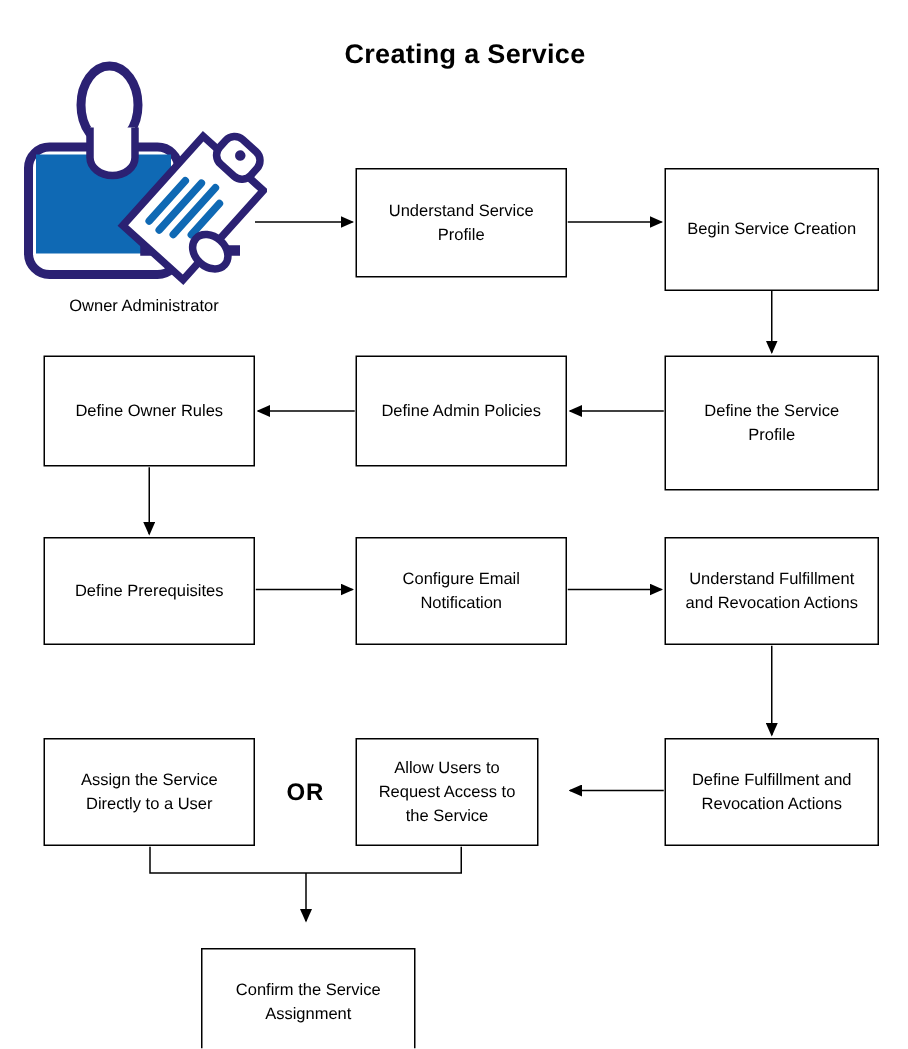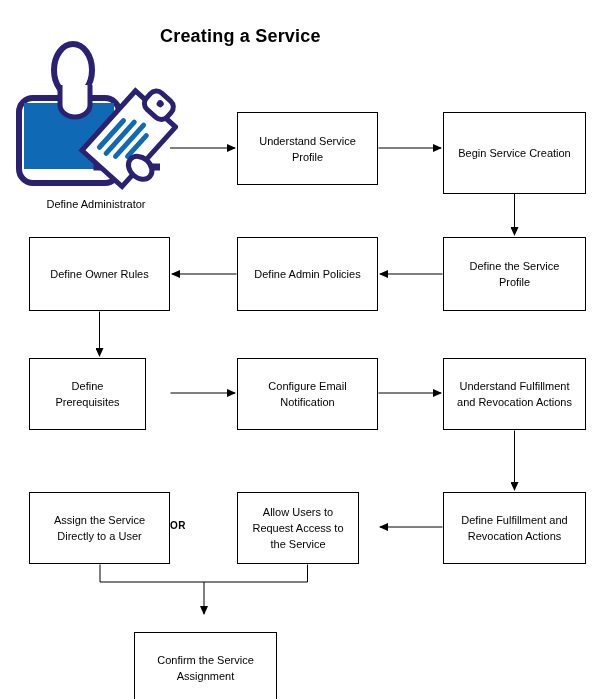--- a/index.html
+++ b/index.html
@@ -2,34 +2,34 @@
 <html><head>
 <meta charset="utf-8">
 <style>
   html,body { margin:0; padding:0; background:#fff; }
   .canvas {
     position:relative; width:605px; height:699px; background:#ffffff;
     font-family:"Liberation Sans", sans-serif; color:#000; overflow:hidden;
   }
   .title {
     position:absolute; left:160px; top:26px; width:300px;
-    text-align:left; font-size:18px; font-weight:bold; letter-spacing:0.2px;
+    text-align:center; font-size:18px; font-weight:bold; letter-spacing:0.2px;
   }
   .node {
     position:absolute; box-sizing:border-box; border:1px solid #000;
     background:#fff; display:flex; align-items:center; justify-content:center;
     text-align:center; font-size:11px; line-height:16px; padding:0 12px;
   }
   .actor-label {
     position:absolute; left:30px; top:198px; width:132px;
     text-align:center; font-size:11px;
   }
   .or-label {
     position:absolute; left:170px; top:520px; width:67px;
-    text-align:left; font-size:10px; font-weight:bold; letter-spacing:0.5px;
+    text-align:center; font-size:16px; font-weight:bold; letter-spacing:0.5px;
   }
   svg.connectors { position:absolute; left:0; top:0; }
   svg.actor-icon { position:absolute; left:14px; top:36px; }
 </style>
 </head>
 <body>
 
 <div class="canvas">
 
   <svg class="connectors" width="605" height="699" viewBox="0 0 605 699">
@@ -70,29 +70,29 @@
           <path d="M108 86 V128"></path>
           <path d="M117 82 V124"></path>
           <path d="M126 88 V116"></path>
         </g>
         <ellipse cx="143" cy="116" rx="13" ry="10" stroke-width="5"></ellipse>
       </g>
     </g>
   </svg>
 
   <div class="title">Creating a Service</div>
-  <div class="actor-label">Define Administrator</div>
+  <div class="actor-label">Owner Administrator</div>
   <div class="or-label">OR</div>
 
   <div class="node" style="left:237px;top:112px;width:141px;height:73px">Understand Service Profile</div>
   <div class="node" style="left:443px;top:112px;width:143px;height:82px">Begin Service Creation</div>
-  <div class="node" style="left:443px;top:237px;width:143px;height:74px">Define the Service Profile</div>
+  <div class="node" style="left:443px;top:237px;width:143px;height:90px">Define the Service Profile</div>
   <div class="node" style="left:237px;top:237px;width:141px;height:74px">Define Admin Policies</div>
   <div class="node" style="left:29px;top:237px;width:141px;height:74px">Define Owner Rules</div>
-  <div class="node" style="left:29px;top:358px;width:117px;height:72px">Define Prerequisites</div>
+  <div class="node" style="left:29px;top:358px;width:141px;height:72px">Define Prerequisites</div>
   <div class="node" style="left:237px;top:358px;width:141px;height:72px">Configure Email Notification</div>
   <div class="node" style="left:443px;top:358px;width:143px;height:72px">Understand Fulfillment and Revocation Actions</div>
   <div class="node" style="left:443px;top:492px;width:143px;height:72px">Define Fulfillment and Revocation Actions</div>
   <div class="node" style="left:29px;top:492px;width:141px;height:72px">Assign the Service Directly to a User</div>
   <div class="node" style="left:237px;top:492px;width:122px;height:72px">Allow Users to Request Access to the Service</div>
   <div class="node" style="left:134px;top:632px;width:143px;height:72px">Confirm the Service Assignment</div>
 
 </div>
 
 </body></html>

